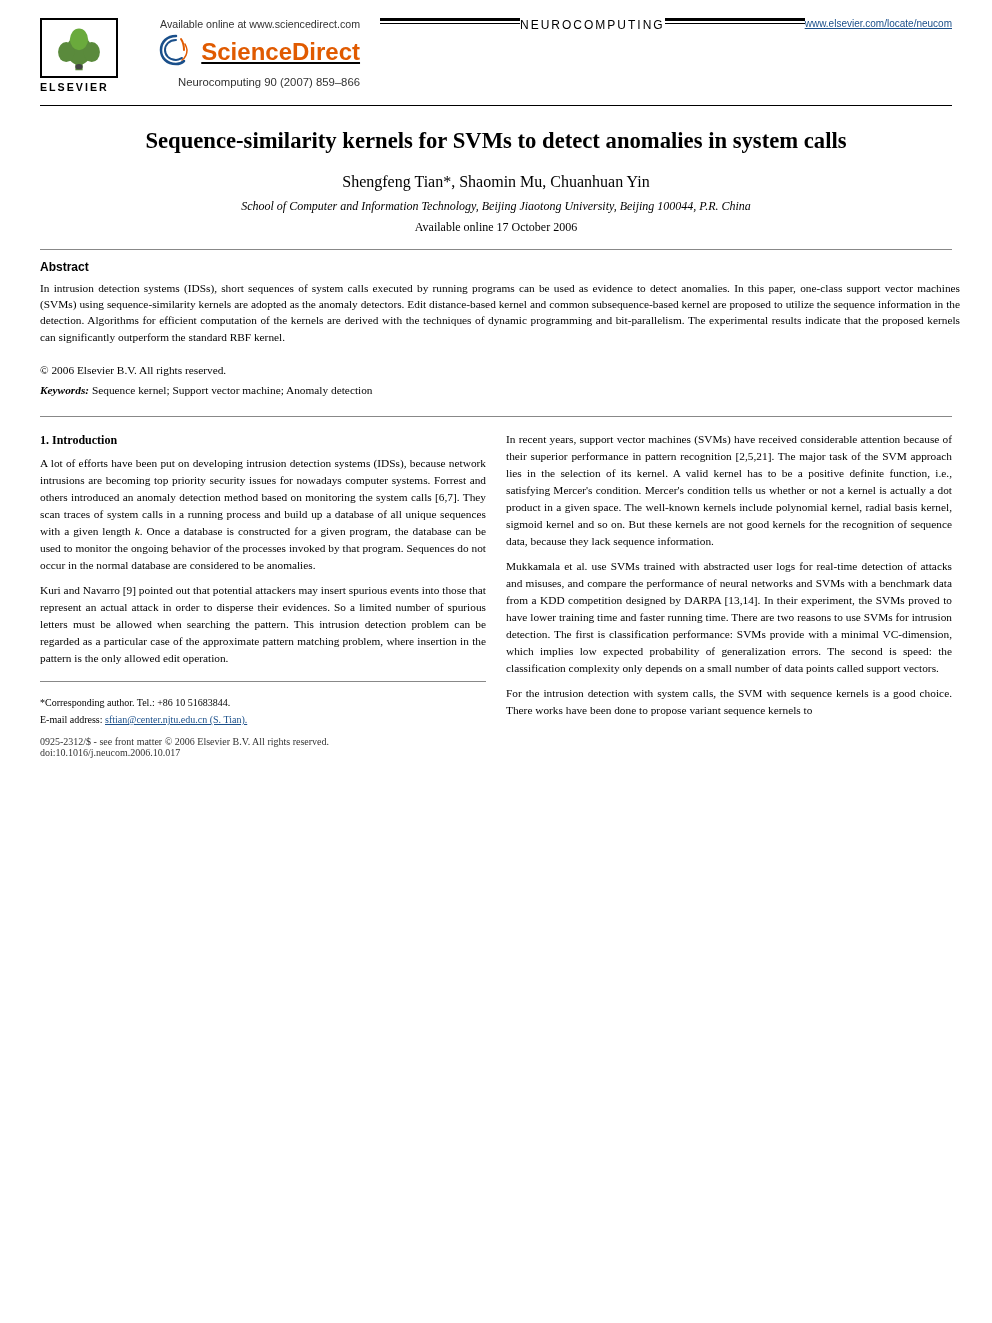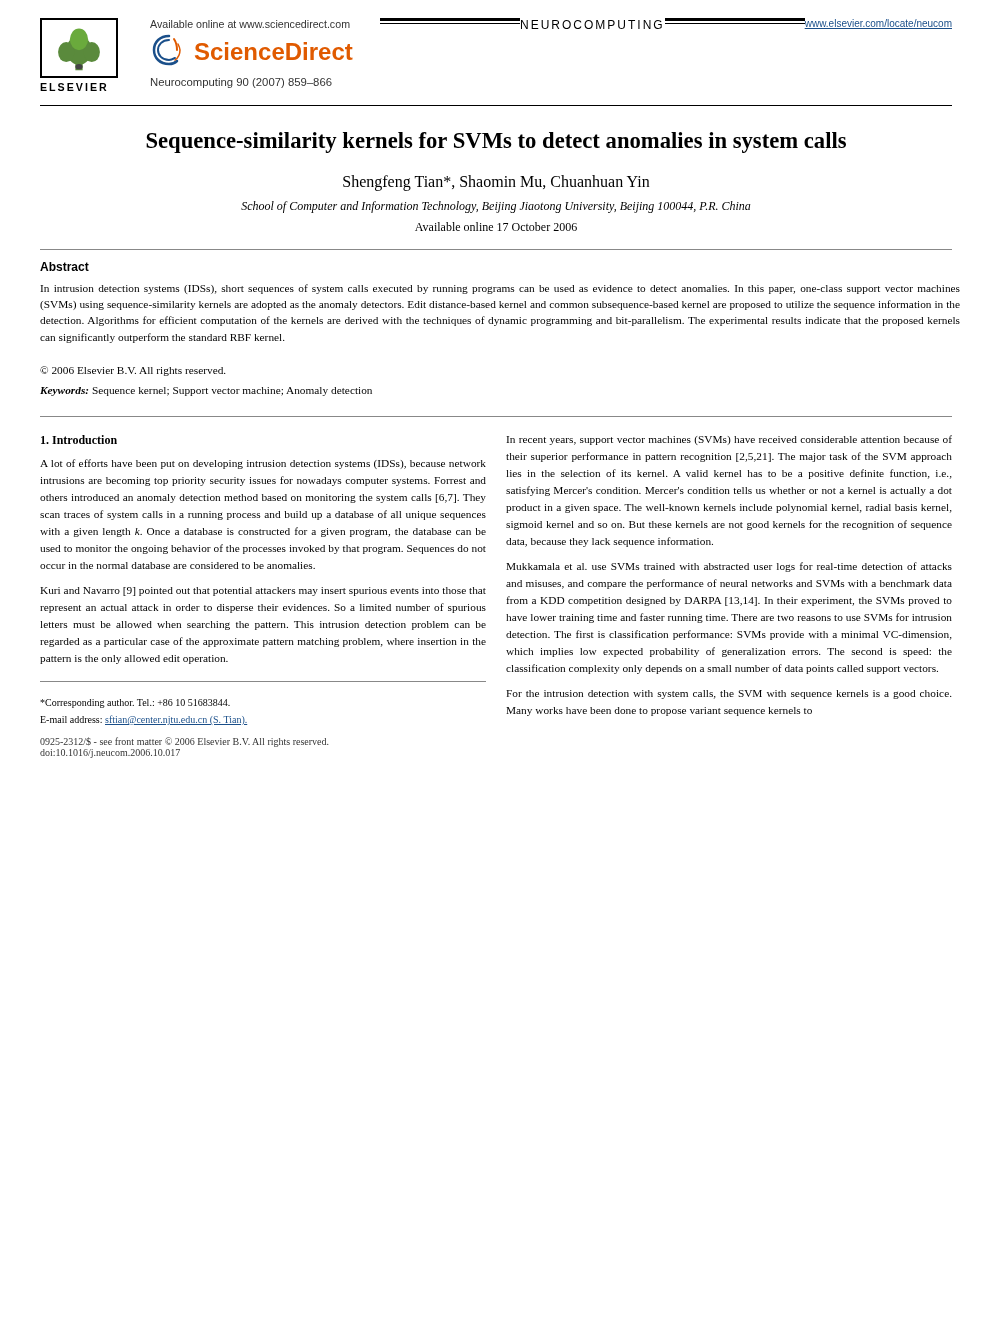--- a/index.html
+++ b/index.html
@@ -49,34 +49,35 @@
     .elsevier-label {
       font-size: 8pt;
       letter-spacing: 2px;
       font-weight: bold;
       margin-top: 3px;
       font-family: Arial, sans-serif;
     }
     .sciencedirect-center {
       display: flex;
       flex-direction: column;
-      align-items: flex-start;
+      align-items: flex-end;
       flex: 1;
       padding: 0 20px;
     }
     .available-online {
       font-size: 8pt;
       font-family: Arial, sans-serif;
       color: #333;
       margin-bottom: 4px;
     }
     .sd-logo {
       display: flex;
       align-items: center;
       margin-bottom: 4px;
+      text-decoration: underline;
     }
     .sd-logo-icon {
       margin-right: 6px;
     }
     .sd-logo-text {
       font-size: 18pt;
       font-family: Arial, sans-serif;
       font-weight: bold;
       color: #1a4f8a;
     }
@@ -327,21 +328,21 @@
         <p>
           <span>E-mail address:</span>
           <a href="#">sftian@center.njtu.edu.cn (S. Tian).</a>
         </p>
       </div>
     </div>
 
     <div class="col">
       <p>In recent years, support vector machines (SVMs) have received considerable attention because of their superior performance in pattern recognition [2,5,21]. The major task of the SVM approach lies in the selection of its kernel. A valid kernel has to be a positive definite function, i.e., satisfying Mercer's condition. Mercer's condition tells us whether or not a kernel is actually a dot product in a given space. The well-known kernels include polynomial kernel, radial basis kernel, sigmoid kernel and so on. But these kernels are not good kernels for the recognition of sequence data, because they lack sequence information.</p>
       <p>Mukkamala et al. use SVMs trained with abstracted user logs for real-time detection of attacks and misuses, and compare the performance of neural networks and SVMs with a benchmark data from a KDD competition designed by DARPA [13,14]. In their experiment, the SVMs proved to have lower training time and faster running time. There are two reasons to use SVMs for intrusion detection. The first is classification performance: SVMs provide with a minimal VC-dimension, which implies low expected probability of generalization errors. The second is speed: the classification complexity only depends on a small number of data points called support vectors.</p>
-      <p>For the intrusion detection with system calls, the SVM with sequence kernels is a good choice. Many works have been done to propose variant sequence kernels to</p>
+      <p>For the intrusion detection with system calls, the SVM with sequence kernels is a good choice. There works have been done to propose variant sequence kernels to</p>
     </div>
 
   </div>
 
   <div class="bottom-bar">
     <div>0925-2312/$ - see front matter © 2006 Elsevier B.V. All rights reserved.</div>
     <div>doi:10.1016/j.neucom.2006.10.017</div>
   </div>
 
 </div>

